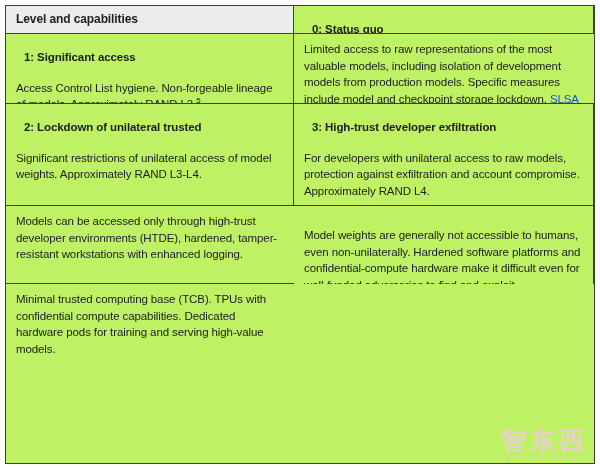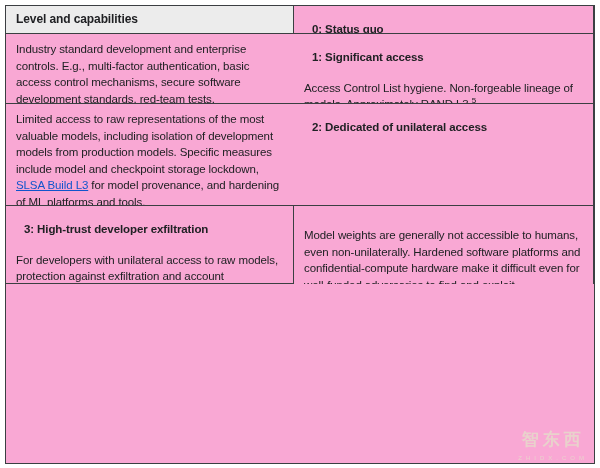--- a/index.html
+++ b/index.html
@@ -17,21 +17,21 @@
   .tbl {
     position: absolute;
     left: 5px;
     top: 5px;
     width: 590px;
     display: grid;
     grid-template-columns: 288px 1fr;
     grid-template-rows: 28px 70px 102px 78px 72px 107px;
     border: 1.5px solid #3b3f42;
     box-sizing: border-box;
-    background: #f9a8d4;
+    background: #bef264;
   }
   .cell {
     border-right: 1.5px solid #3b3f42;
     border-bottom: 1.5px solid #3b3f42;
     box-sizing: border-box;
     padding: 7px 9px 0 10px;
     overflow: hidden;
     font-size: 11.5px;
     line-height: 16.5px;
     letter-spacing: -0.1px;
@@ -63,21 +63,21 @@
   .watermark {
     position: absolute;
     right: 12px;
     bottom: 7px;
     text-align: center;
     color: #e9d2cc;
     user-select: none;
     pointer-events: none;
   }
   .wm-cn {
-    font-size: 17px;
+    font-size: 25px;
     font-weight: bold;
     letter-spacing: 4px;
     line-height: 26px;
   }
   .wm-en {
     font-size: 6px;
     letter-spacing: 4px;
     margin-top: 2px;
   }
 </style>
@@ -87,43 +87,47 @@
 <div class="page">
   <div class="tbl">
 
     <div class="cell hcell">
       <span>Level and capabilities</span>
     </div>
 
     <div class="cell">
       <p class="ttl">0: Status quo</p>
     </div>
-    <div class="cell last-col">
-      <p class="measures-p">Industry standard development and enterprise controls. E.g., multi-factor authentication, basic access control mechanisms, secure software development standards, red-team tests.</p>
-    </div>
 
     <div class="cell">
       <p class="ttl">1: Significant access</p>
       <p class="body"><span>Access Control List hygiene. Non-forgeable lineage of models. Approximately RAND L3.</span><sup class="fn">5</sup></p>
     </div>
     <div class="cell last-col">
       <p class="measures-p"><span>Limited access to raw representations of the most valuable models, including isolation of development models from production models. Specific measures include model and checkpoint storage lockdown, </span><a class="lnk">SLSA Build L3</a><span> for model provenance, and hardening of ML platforms and tools.</span></p>
     </div>
 
     <div class="cell">
-      <p class="ttl">2: Dedicated of unilateral access</p>
+      <p class="ttl">2: Lockdown of unilateral trusted</p>
+      <p class="body">Significant restrictions of unilateral access of model weights. Approximately RAND L3-L4.</p>
     </div>
 
     <div class="cell">
       <p class="ttl">3: High-trust developer exfiltration</p>
       <p class="body">For developers with unilateral access to raw models, protection against exfiltration and account compromise. Approximately RAND L4.</p>
     </div>
+    <div class="cell last-col">
+      <p class="measures-p">Models can be accessed only through high-trust developer environments (HTDE), hardened, tamper-resistant workstations with enhanced logging.</p>
+    </div>
 
     <div class="cell last-row">
       <p class="body">Model weights are generally not accessible to humans, even non-unilaterally. Hardened software platforms and confidential-compute hardware make it difficult even for well-funded adversaries to find and exploit vulnerabilities. Approximately RAND L5.</p>
+    </div>
+    <div class="cell last-col last-row">
+      <p class="measures-p">Minimal trusted computing base (TCB). TPUs with confidential compute capabilities. Dedicated hardware pods for training and serving high-value models.</p>
     </div>
 
   </div>
 
   <div class="watermark">
     <div class="wm-cn">智东西</div>
     <div class="wm-en">ZHIDX.COM</div>
   </div>
 </div>
 

